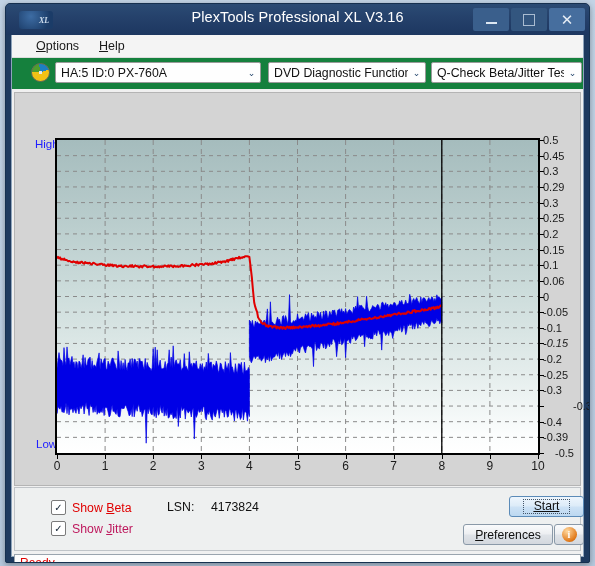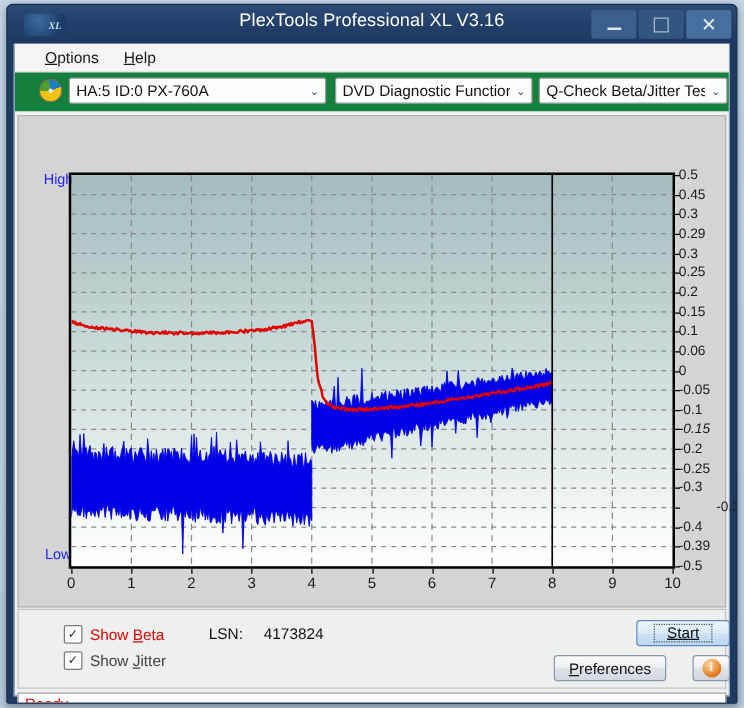--- a/index.html
+++ b/index.html
@@ -114,33 +114,33 @@
     background:#eef0f0;border:1px solid #c0c4c8;box-sizing:border-box;
   }
   .chk-row{position:absolute;display:flex;align-items:center;gap:6px;font-size:12.3px;}
   #row-beta{left:36px;top:12px;}
   #row-jit{left:36px;top:33px;}
   .chkbox{
     width:13px;height:13px;background:#fff;border:1px solid #7a7a7a;border-radius:2px;
     display:flex;align-items:center;justify-content:center;color:#123;font-size:10px;line-height:1;
   }
   .beta-label{color:#e00000;}
-  .jitter-label{color:#404040;}
+  .jitter-label{color:#be185d;}
   .lsn-label{position:absolute;left:152px;top:12px;font-size:12.3px;color:#101010;}
   .lsn-value{position:absolute;left:196px;top:12px;font-size:12.3px;color:#101010;}
   .btn{
     position:absolute;background:linear-gradient(180deg,#fafbfc 0%,#eceef1 48%,#dfe3e8 52%,#d3d8de 100%);
     border:1px solid #8a99a8;border-radius:3px;box-sizing:border-box;
     font-size:12.2px;color:#101010;display:flex;align-items:center;justify-content:center;
   }
   #btn-start{left:494px;top:8px;width:75px;height:21px;
     background:linear-gradient(180deg,#eef6fd 0%,#dcebf8 48%,#cde2f5 52%,#bcd8f1 100%);
     border:1px solid #5b8bb8;}
   #btn-start .inner{border:1px dotted #44566a;padding:0 10px;line-height:13px;text-decoration:underline;}
-  #btn-prefs{left:428px;top:36px;width:90px;height:21px;}
+  #btn-prefs{left:448px;top:36px;width:90px;height:21px;}
   #btn-info{left:539px;top:36px;width:30px;height:21px;}
   .info-icon{
     width:15px;height:15px;border-radius:50%;
     background:radial-gradient(circle at 35% 28%,#ffd9a0,#e07818 70%,#a84f08);
     color:#fff;font-size:10px;font-weight:bold;font-family:"Liberation Serif",serif;
     display:flex;align-items:center;justify-content:center;
   }
   u{text-decoration:underline;}
 
   
@@ -271,21 +271,21 @@
           <div class="ytick" style="top: 281.75px;">-0.25</div>
           <div class="ytickmark" style="top: 297.4px;"></div>
           <div class="ytick" style="top: 297.4px;">-0.3</div>
           <div class="ytickmark" style="top: 313.05px;"></div>
           <div class="ytick" style="top: 313.05px; margin-left: 30px;">-0.35</div>
           <div class="ytickmark" style="top: 328.7px;"></div>
           <div class="ytick" style="top: 328.7px;">-0.4</div>
           <div class="ytickmark" style="top: 344.35px;"></div>
           <div class="ytick" style="top: 344.35px;">-0.39</div>
           <div class="ytickmark" style="top: 360px;"></div>
-          <div class="ytick" style="top: 360px;">-0.5</div>
+          <div class="ytick" style="top: 360px; margin-left: 12px;">-0.5</div>
           <div class="xtickmark" style="left: 42px;"></div>
           <div class="xtick" style="left: 42px;">0</div>
           <div class="xtickmark" style="left: 90.1px;"></div>
           <div class="xtick" style="left: 90.1px;">1</div>
           <div class="xtickmark" style="left: 138.2px;"></div>
           <div class="xtick" style="left: 138.2px;">2</div>
           <div class="xtickmark" style="left: 186.3px;"></div>
           <div class="xtick" style="left: 186.3px;">3</div>
           <div class="xtickmark" style="left: 234.4px;"></div>
           <div class="xtick" style="left: 234.4px;">4</div>

